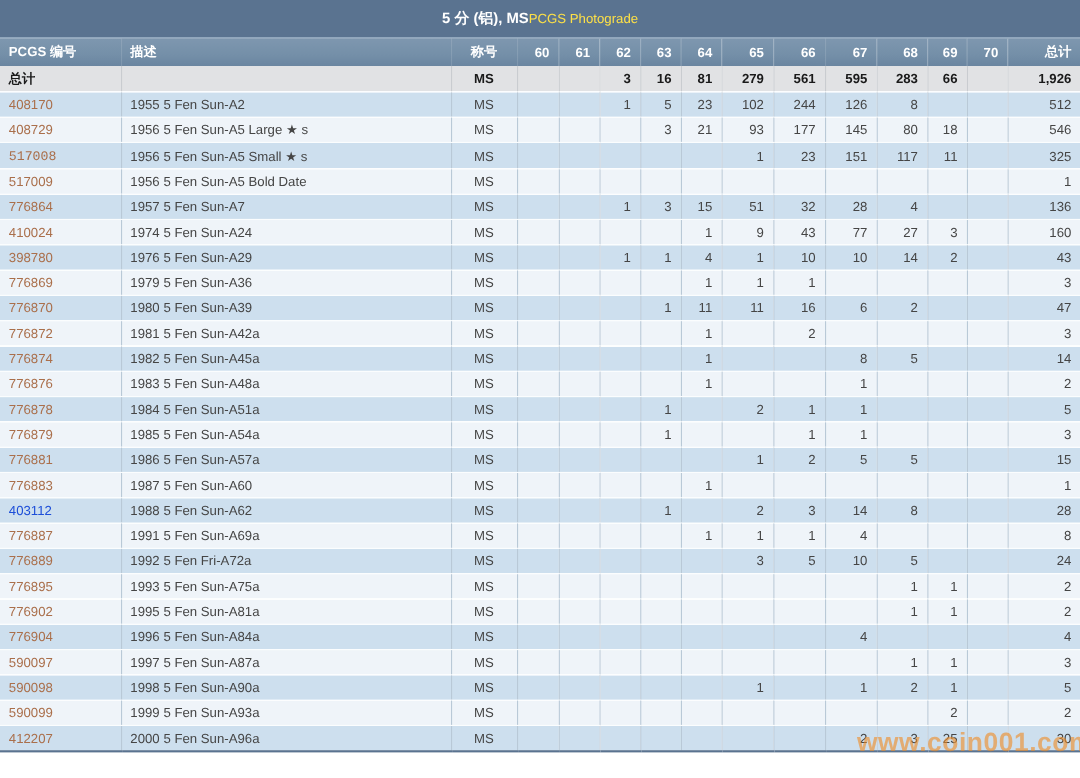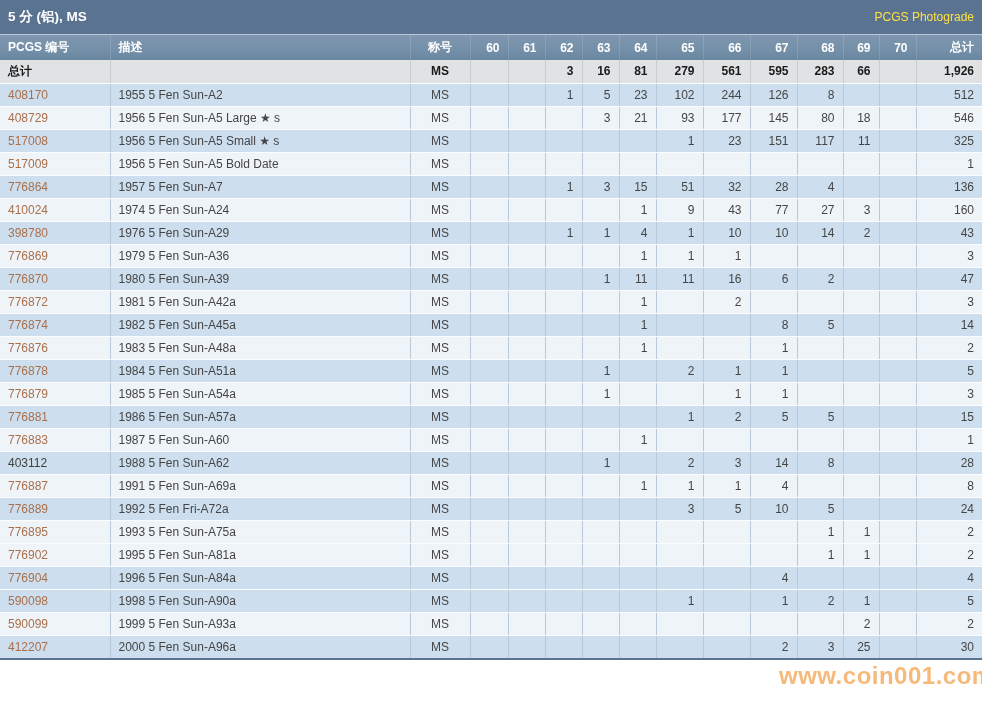--- a/index.html
+++ b/index.html
@@ -2,22 +2,22 @@
 <html><head>
 <meta charset="utf-8">
 <style>
   html,body { margin:0; padding:0; }
   body {
     width:982px; height:707px; overflow:hidden; position:relative;
     background:#ffffff; font-family:"Liberation Sans", sans-serif;
   }
   .titlebar {
     height:34px; background:#5a7390; border-bottom:1px solid #b7cadb;
-    display:flex; align-items:center; justify-content:space-between;
-    padding:0 8px; box-sizing:content-box;
+    display:flex; align-items:center; justify-content:center;
+    padding:0 28px; box-sizing:content-box;
   }
   .titlebar .title { color:#ffffff; font-weight:bold; font-size:13.5px; }
   .titlebar .right { color:#fde047; font-size:12px; cursor:pointer; }
 
   table.pop { width:982px; border-collapse:collapse; table-layout:fixed; }
   thead th {
     height:25px; padding:0; background:linear-gradient(180deg,#7e97af 0%,#748fa8 60%,#6a85a0 100%);
     color:#ffffff; font-size:12px; font-weight:bold;
     border-right:1px solid rgba(255,255,255,0.13);
   }
@@ -141,21 +141,21 @@
         <td class="ar">21</td>
         <td class="ar">93</td>
         <td class="ar">177</td>
         <td class="ar">145</td>
         <td class="ar">80</td>
         <td class="ar">18</td>
         <td class="ar"></td>
         <td class="ar">546</td>
       </tr>
       <tr class="row-odd">
-        <td class="al"><span class="pcgs-link" style="color: rgb(170, 111, 75);">517008</span></td>
+        <td class="al"><span class="pcgs-link" style="color: rgb(170, 111, 75); font-family: Liberation Mono, monospace;">517008</span></td>
         <td class="al">1956 5 Fen Sun-A5 Small ★ s</td>
         <td class="ac">MS</td>
         <td class="ar"></td>
         <td class="ar"></td>
         <td class="ar"></td>
         <td class="ar"></td>
         <td class="ar"></td>
         <td class="ar">1</td>
         <td class="ar">23</td>
         <td class="ar">151</td>
@@ -379,21 +379,21 @@
         <td class="ar">1</td>
         <td class="ar"></td>
         <td class="ar"></td>
         <td class="ar"></td>
         <td class="ar"></td>
         <td class="ar"></td>
         <td class="ar"></td>
         <td class="ar">1</td>
       </tr>
       <tr class="row-odd">
-        <td class="al"><span class="pcgs-link" style="color: #404040; margin-top: 11px;">403112</span></td>
+        <td class="al"><span class="pcgs-link" style="color: #1d4ed8; margin-top: 11px;">403112</span></td>
         <td class="al">1988 5 Fen Sun-A62</td>
         <td class="ac">MS</td>
         <td class="ar"></td>
         <td class="ar"></td>
         <td class="ar"></td>
         <td class="ar">1</td>
         <td class="ar"></td>
         <td class="ar">2</td>
         <td class="ar">3</td>
         <td class="ar">14</td>
@@ -480,20 +480,37 @@
         <td class="ar"></td>
         <td class="ar"></td>
         <td class="ar"></td>
         <td class="ar"></td>
         <td class="ar">4</td>
         <td class="ar"></td>
         <td class="ar"></td>
         <td class="ar"></td>
         <td class="ar">4</td>
       </tr>
+      <tr class="row-even">
+        <td class="al"><span class="pcgs-link" style="color: rgb(170, 111, 75);">590097</span></td>
+        <td class="al">1997 5 Fen Sun-A87a</td>
+        <td class="ac">MS</td>
+        <td class="ar"></td>
+        <td class="ar"></td>
+        <td class="ar"></td>
+        <td class="ar"></td>
+        <td class="ar"></td>
+        <td class="ar"></td>
+        <td class="ar"></td>
+        <td class="ar"></td>
+        <td class="ar">1</td>
+        <td class="ar">1</td>
+        <td class="ar"></td>
+        <td class="ar">3</td>
+      </tr>
       <tr class="row-odd">
         <td class="al"><span class="pcgs-link" style="color: rgb(170, 111, 75);">590098</span></td>
         <td class="al">1998 5 Fen Sun-A90a</td>
         <td class="ac">MS</td>
         <td class="ar"></td>
         <td class="ar"></td>
         <td class="ar"></td>
         <td class="ar"></td>
         <td class="ar"></td>
         <td class="ar">1</td>

